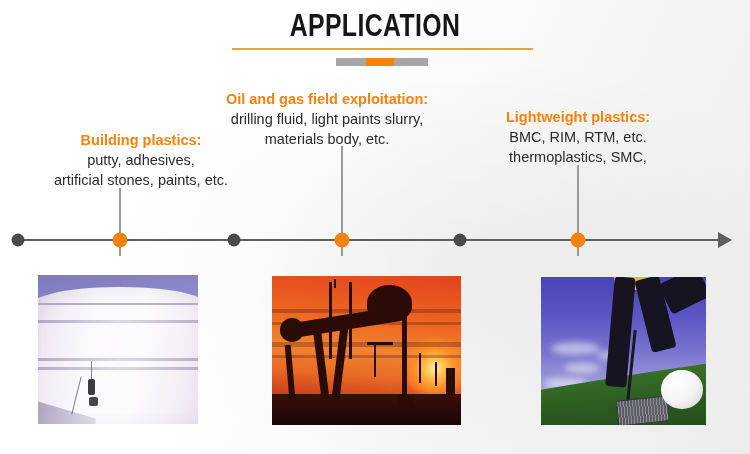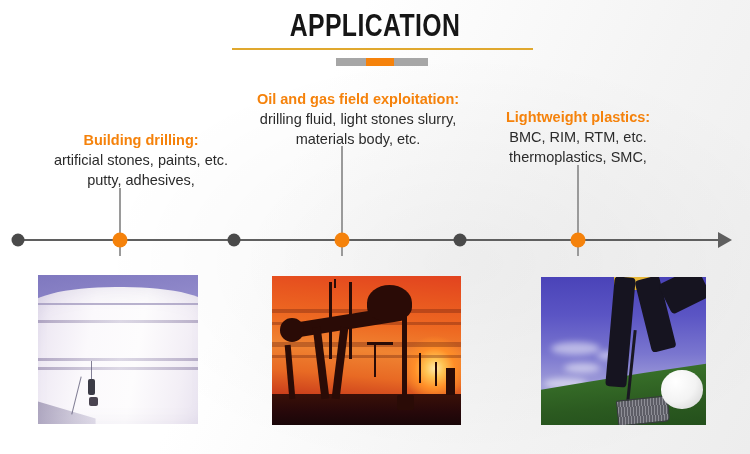--- a/index.html
+++ b/index.html
@@ -276,28 +276,28 @@
     <div id="title">APPLICATION</div>
     <div id="title-rule"></div>
     <div id="accent-bar">
       <div class="accent-seg accent-gray" style="width:30px"></div>
       <div class="accent-seg accent-orange" style="width:28px"></div>
       <div class="accent-seg accent-gray" style="width:34px"></div>
     </div>
   </div>
 
   <div class="label-block" style="left:8px; top:131px; width:266px;">
-    <span class="label-title">Building drilling:</span>
+    <span class="label-title">Building plastics:</span>
+    <span class="label-line">putty, adhesives,</span>
     <span class="label-line">artificial stones, paints, etc.</span>
-    <span class="label-line">putty, adhesives,</span>
-  </div>
-
-  <div class="label-block" style="left:225px; top:90px; width:266px;">
+  </div>
+
+  <div class="label-block" style="left:194px; top:90px; width:266px;">
     <span class="label-title">Oil and gas field exploitation:</span>
-    <span class="label-line">drilling fluid, light stones slurry,</span>
+    <span class="label-line">drilling fluid, light paints slurry,</span>
     <span class="label-line">materials body, etc.</span>
   </div>
 
   <div class="label-block" style="left:470px; top:108px; width:216px;">
     <span class="label-title">Lightweight plastics:</span>
     <span class="label-line">BMC, RIM, RTM, etc.</span>
     <span class="label-line">thermoplastics, SMC,</span>
   </div>
 
   <div class="stem" style="left:120px; top:188px; height:68px;"></div>

